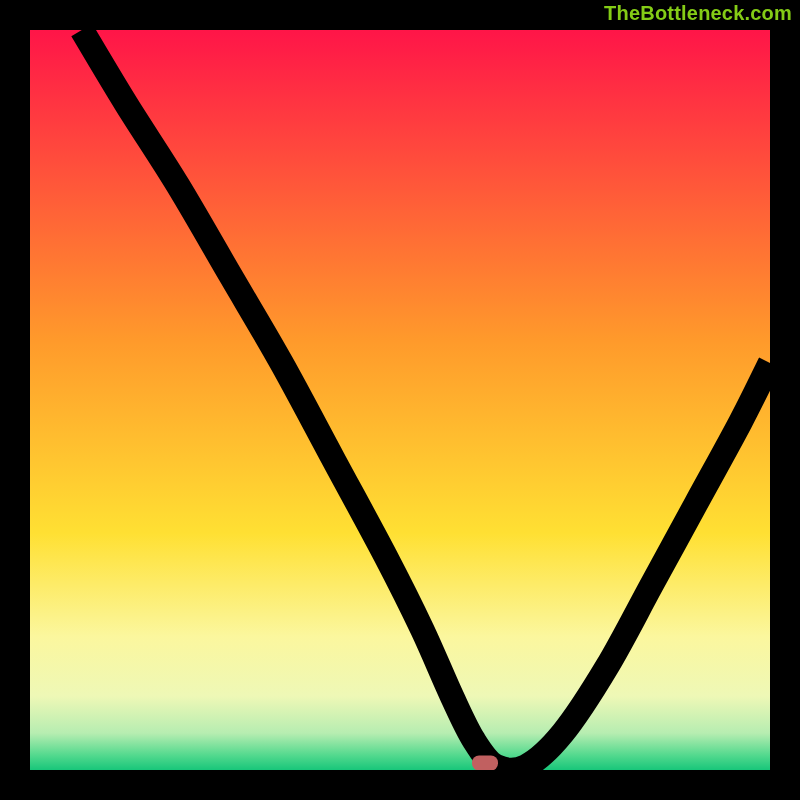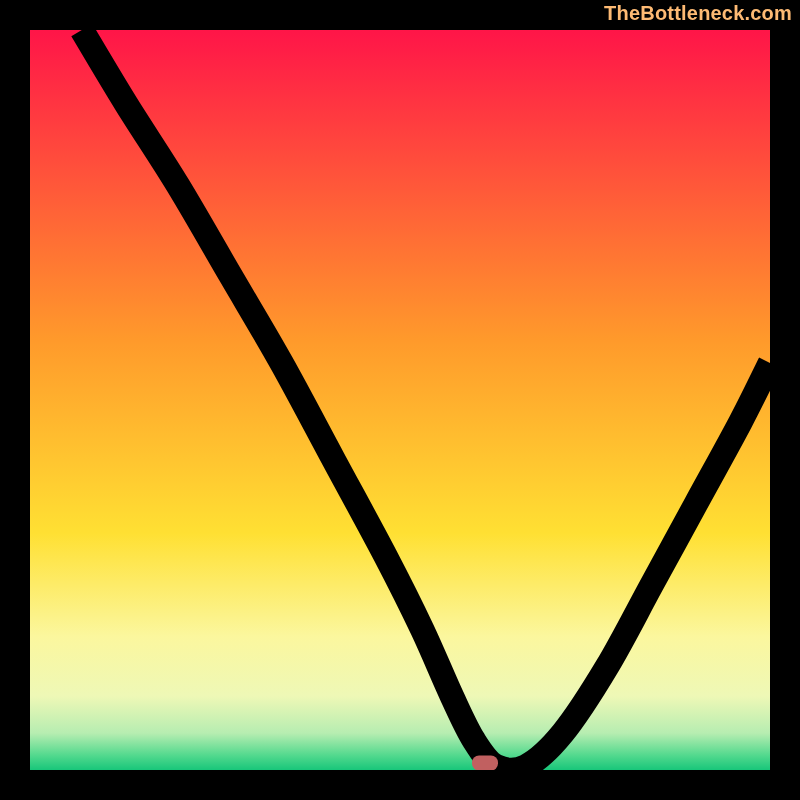--- a/index.html
+++ b/index.html
@@ -14,21 +14,21 @@
   .frame {
     position: relative;
     width: 800px;
     height: 800px;
     background: #000;
   }
   .attribution {
     position: absolute;
     top: 2px;
     right: 8px;
-    color: #fdba74;
+    color: #84cc16;
     font-size: 20px;
     font-weight: bold;
     letter-spacing: 0.2px;
     z-index: 10;
   }
   .plot-area {
     position: absolute;
     left: 30px;
     top: 30px;
     width: 740px;

